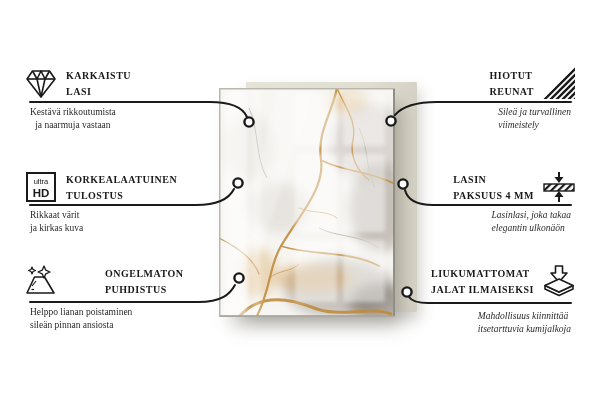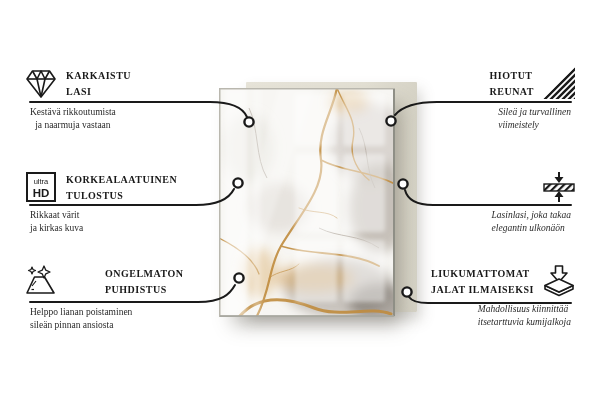--- a/index.html
+++ b/index.html
@@ -195,20 +195,24 @@
         </g>
       </svg>
     </span>
   </div>
   <div class="desc r nowrap" style="right:29px;top:106px;">
     <div>Sileä ja turvallinen</div>
     <div>viimeistely</div>
   </div>
 
   <div class="head right-head" style="top:170px;">
+    <div class="title">
+      <div>LASIN</div>
+      <div>PAKSUUS 4 MM</div>
+    </div>
     <span class="ic">
       <svg width="34" height="34" viewBox="0 0 34 34">
         <defs>
           <pattern id="hx" width="5" height="5" patternUnits="userSpaceOnUse" patternTransform="rotate(45)">
             <rect width="5" height="5" fill="#ffffff"></rect>
             <rect width="2.2" height="5" fill="#1a1a1a"></rect>
           </pattern>
         </defs>
         <rect x="2" y="14" width="30" height="7" fill="url(#hx)" stroke="#1a1a1a" stroke-width="1.4"></rect>
         <line x1="17" y1="2" x2="17" y2="7" stroke="#1a1a1a" stroke-width="2"></line>
@@ -229,18 +233,18 @@
       <div>JALAT ILMAISEKSI</div>
     </div>
     <span class="ic">
       <svg width="34" height="34" viewBox="0 0 34 34" stroke="#1a1a1a" stroke-width="1.6" stroke-linejoin="round">
         <polygon points="13.5,2 20.5,2 20.5,9 25,9 17,18 9,9 13.5,9" fill="#ffffff"></polygon>
         <path d="M3,21.5 V25 L17,31.5 L31,25 V21.5 L17,28 Z" fill="#ffffff"></path>
         <polygon points="17,15 31,21.5 17,28 3,21.5" fill="#ffffff"></polygon>
       </svg>
     </span>
   </div>
-  <div class="desc r nowrap" style="right:29px;top:303px;">
+  <div class="desc r nowrap" style="right:29px;top:310px;">
     <div>Mahdollisuus kiinnittää</div>
     <div>itsetarttuvia kumijalkoja</div>
   </div>
 
 </div>
 
 </body></html>

